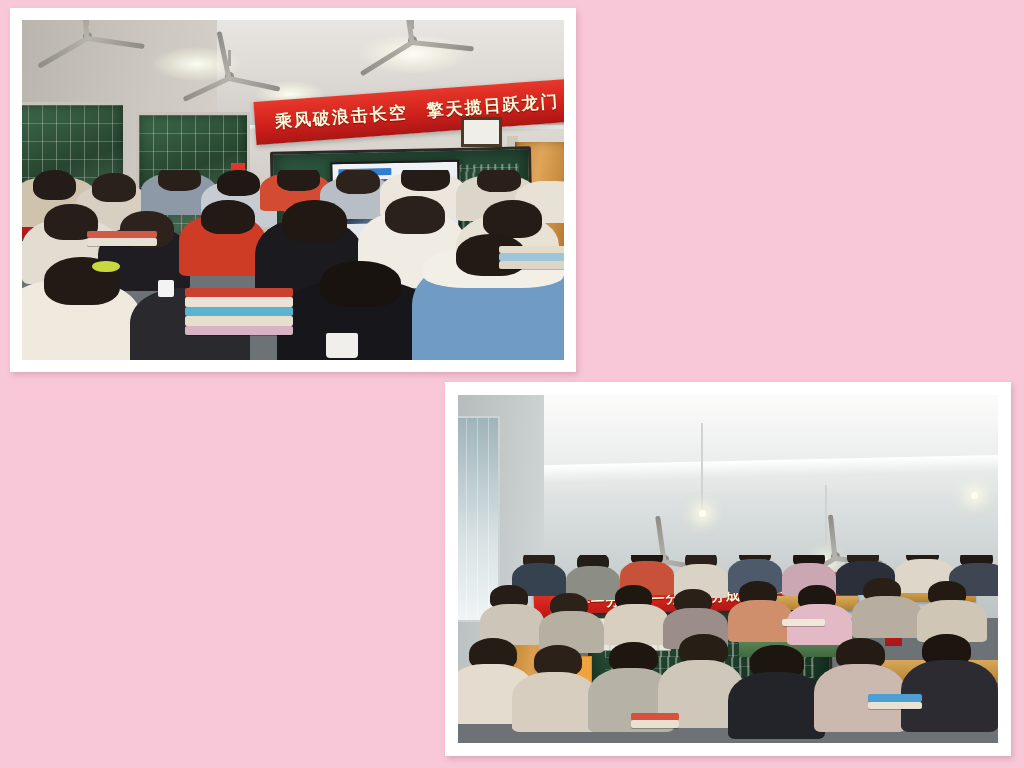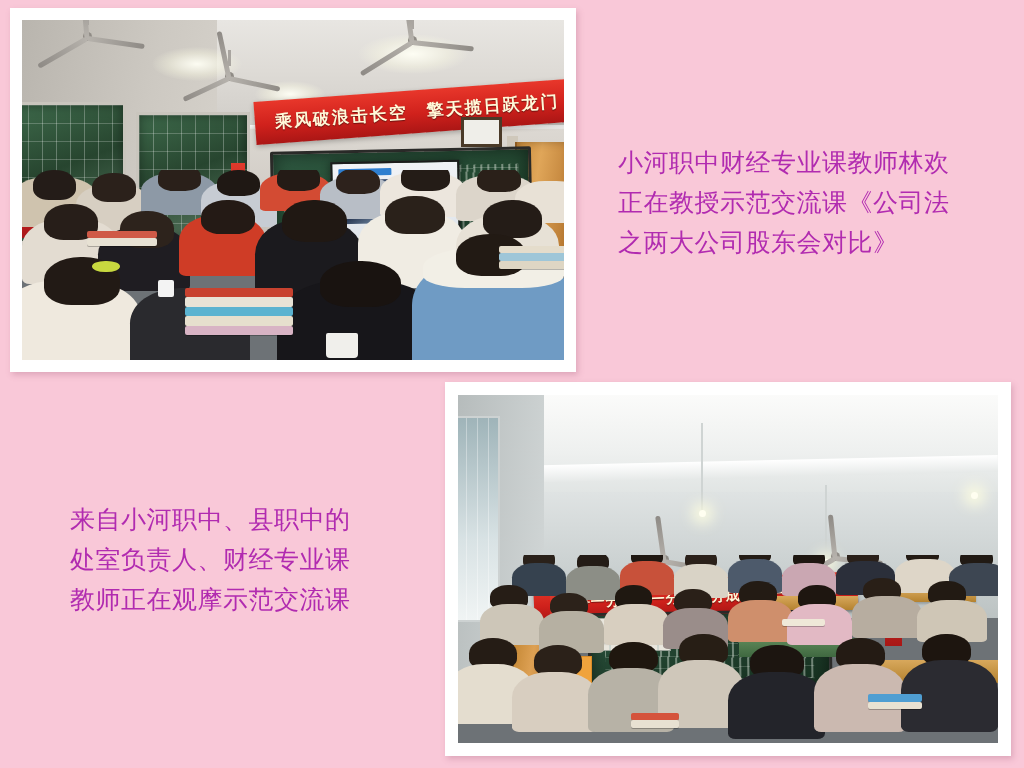--- a/index.html
+++ b/index.html
@@ -452,21 +452,15 @@
           <div class="books" style="left:32%;top:84%;width:9%;height:4%;background:#d5533c"></div>
           <div class="books" style="left:32%;top:88%;width:9%;height:4%;background:#e8e1d2"></div>
           <div class="books" style="left:76%;top:74%;width:10%;height:4%;background:#4f9ed2"></div>
           <div class="books" style="left:76%;top:78%;width:10%;height:4%;background:#e9e2d2"></div>
           <div class="books" style="left:60%;top:34%;width:8%;height:4%;background:#efe8d8"></div>
         </div>
       </div>
     </div>
   </div>
 
-  <div class="caption" id="caption-1" style="color: rgb(177, 43, 176);">小河职中财经专业课教师林欢
-正在教授示范交流课《公司法
-之两大公司股东会对比》</div>
-
-  <div class="caption" id="caption-2" style="color: rgb(177, 43, 176);">来自小河职中、县职中的
-处室负责人、财经专业课
-教师正在观摩示范交流课</div>
+
 
 </div>
 
 </body></html>

